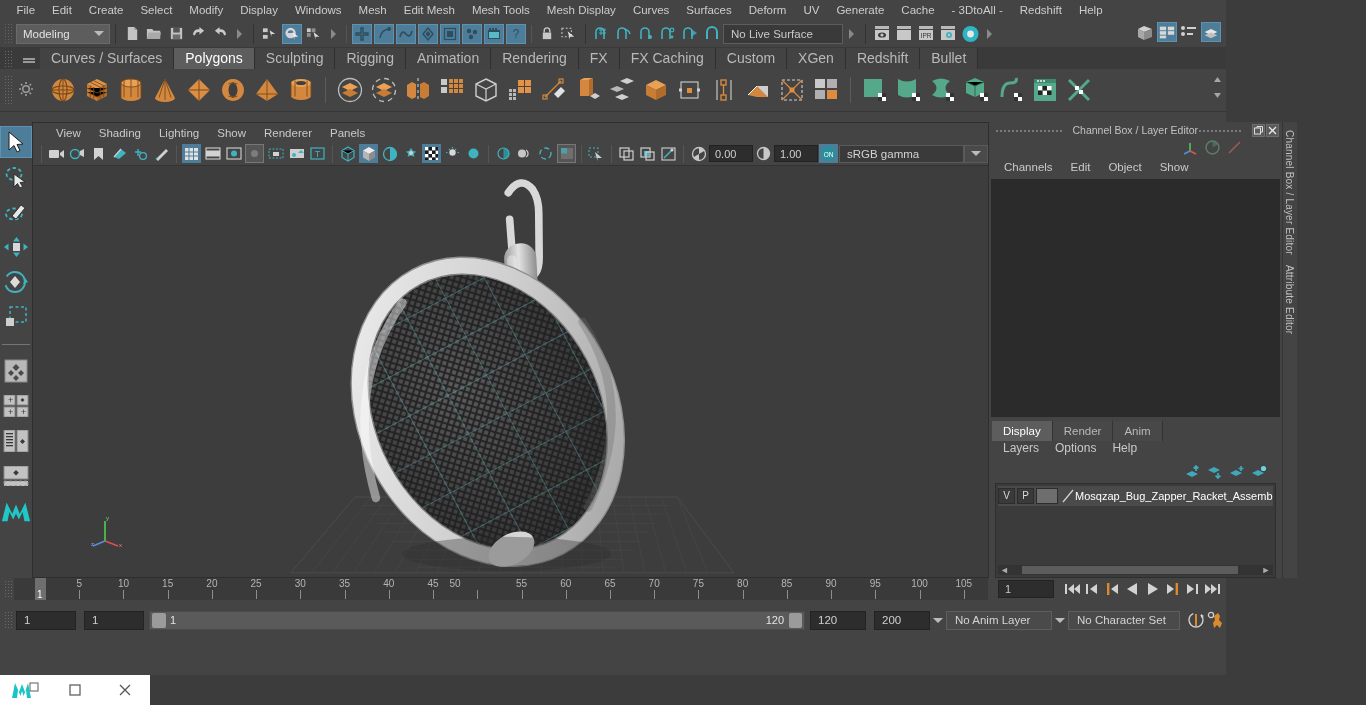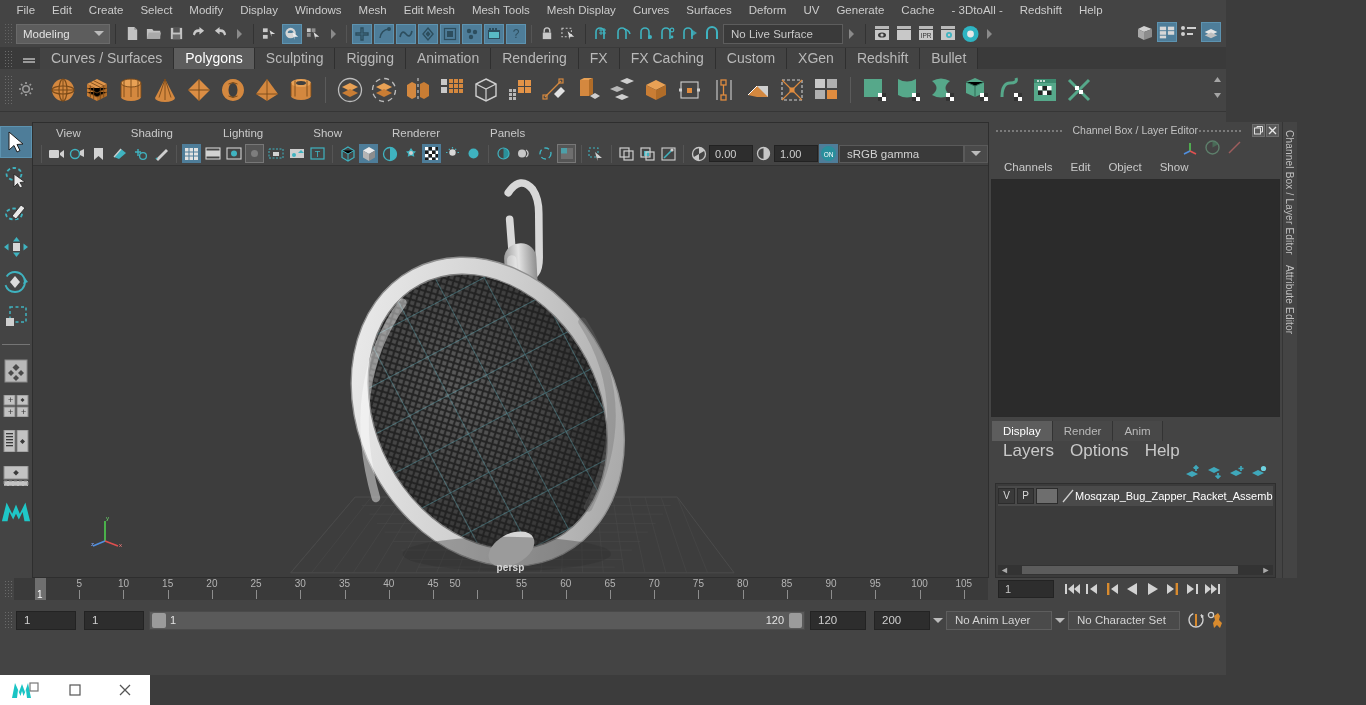--- a/index.html
+++ b/index.html
@@ -70,21 +70,21 @@
 
   
   .main { position:absolute; left:0; top:122px; right:0; bottom:127px; display:flex; }
   .toolbox { width:45px; background:#444444; padding-top:4px; display:flex; flex-direction:column; align-items:center; }
   .tool { width:32px; height:32px; margin-bottom:3px; display:flex;align-items:center;justify-content:center; cursor:default;}
   .tool.active { background:#4e7d99; border:1px solid #5d93b0; }
   .tool-div { width:28px; height:1px; background:#757575; margin:8px 0 10px; }
 
   
   .viewport-wrap { flex:1; display:flex; flex-direction:column; border:1px solid #2e2e2e; background:#3f3f3f; margin:0; }
-  .vp-menu { height:19px; display:flex; align-items:center; background:#444444; font-size:11.5px; padding-left:14px;gap:32px;}
+  .vp-menu { height:19px; display:flex; align-items:center; background:#444444; font-size:11.5px; padding-left:14px;}
   .vp-menu .mi { padding:0 9px; color:#c9c9c9; cursor:default;}
   .vp-tools { height:24px; background:#444444; display:flex; align-items:center; padding-left:4px; border-bottom:1px solid #333;}
   .vtic { width:19px;height:19px;display:inline-flex;align-items:center;justify-content:center;flex:none;margin:0 1px;}
   .vtic.sel { background:#4e7d99;}
   .vtic.frame { border:1px solid #777; background:#555;}
   .numfield { width:44px;height:17px;background:#2d2d2d;border:1px solid #222;color:#cfcfcf;font-size:11px;
     display:flex;align-items:center;padding-left:5px;flex:none;}
   .gammabox { width:125px;height:18px;background:#3a3a3a;border:1px solid #5a5a5a;color:#d2d2d2;font-size:11.5px;
     display:flex;align-items:center;padding-left:7px;flex:none;}
   .gamma-arrow { width:24px;height:18px;background:#4a4a4a;border:1px solid #5a5a5a;display:flex;align-items:center;justify-content:center;flex:none;}
@@ -99,21 +99,21 @@
   .cb-title { height:17px; display:flex; align-items:center; justify-content:center; position:relative; font-size:10.5px; color:#c2c2c2;}
   .dot-rail { position:absolute; top:7px; height:4px; background-image:radial-gradient(#7a7a7a 1px, transparent 1px); background-size:4px 4px;}
   .cb-winbtn { width:13px;height:13px;background:#5a5a5a;border:1px solid #6e6e6e;display:flex;align-items:center;justify-content:center;font-size:9px;color:#ddd;}
   .cb-iconrow { height:18px; display:flex; align-items:center; justify-content:flex-end; padding-right:36px; }
   .cb-menu { height:20px; display:flex; align-items:center; font-size:11.5px; padding-left:6px;}
   .cb-menu .mi { padding:0 9px; color:#c9c9c9;}
   .cb-body { flex:0 0 238px; background:#2b2b2b; border:1px solid #2a2a2a; margin:2px 2px 0 2px;}
   .le-tabs { height:20px; display:flex; align-items:flex-end; padding-left:3px; margin-top:4px;}
   .le-tab { height:20px;line-height:20px;padding:0 11px;font-size:11.5px;color:#b9b9b9;background:#484848;border-right:1px solid #333;}
   .le-tab.active { background:#5d5d5d;color:#fff;}
-  .le-menu { height:20px; display:flex; align-items:center; font-size:17px; padding-left:6px;}
+  .le-menu { height:20px; display:flex; font-size:12px; padding-left:6px;}
   .le-menu .mi { padding:0 8px; color:#c9c9c9;}
   .le-btnrow { height:22px; display:flex; align-items:center; justify-content:flex-end; padding-right:12px; }
   .layer-list { margin:0 6px; background:#3b3b3b; border:1px solid #2e2e2e; height:96px; position:relative;}
   .layer-row { height:20px; display:flex; align-items:center; background:#4a4a4a; margin:2px; }
   .lr-btn { width:17px;height:16px;background:#3a3a3a;border:1px solid #2c2c2c;color:#d9d9d9;font-size:10px;
      display:flex;align-items:center;justify-content:center; margin-right:2px;}
   .lr-swatch { width:22px;height:16px;background:#6e6e6e;border:1px solid #2c2c2c;margin-right:3px;}
   .layer-hscroll { position:absolute; left:2px; right:2px; bottom:2px; height:10px; background:#333;}
   .layer-hscroll .thumb { position:absolute; left:24px; width:216px; top:1px; height:8px; background:#5c5c5c;}
   .dockstrip { width:16px; background:#444444; border-left:1px solid #353535; display:flex; flex-direction:column; align-items:center; padding-top:8px;}
@@ -1211,21 +1211,20 @@
         <div class="axis-gizmo">
           <svg width="36" height="36" viewBox="0 0 36 36">
             <path d="M14 28 L14 8" stroke="#4fcf4f" stroke-width="1.6"></path>
             <path d="M14 28 L2 33" stroke="#4f8fe0" stroke-width="1.6"></path>
             <path d="M14 28 L27 33" stroke="#e04f4f" stroke-width="1.6"></path>
             <text x="15" y="7" font-size="6" fill="#6fe06f" font-family="Liberation Sans">y</text>
             <text x="0" y="33" font-size="6" fill="#7fa8ff" font-family="Liberation Sans">z</text>
             <text x="28" y="34" font-size="6" fill="#ff7f7f" font-family="Liberation Sans">x</text>
           </svg>
         </div>
-        <div class="vp-label">persp</div>
       </div>
     </div>
 
     <div class="rightdock">
       <div class="cb-panel">
         <div class="cb-title">
           <div class="dot-rail" style="left:6px;width:68px;"></div>
           <span>Channel Box / Layer Editor</span>
           <div class="dot-rail" style="right:40px;width:44px;"></div>
           <div style="position:absolute;right:17px;top:2px;" class="cb-winbtn">

